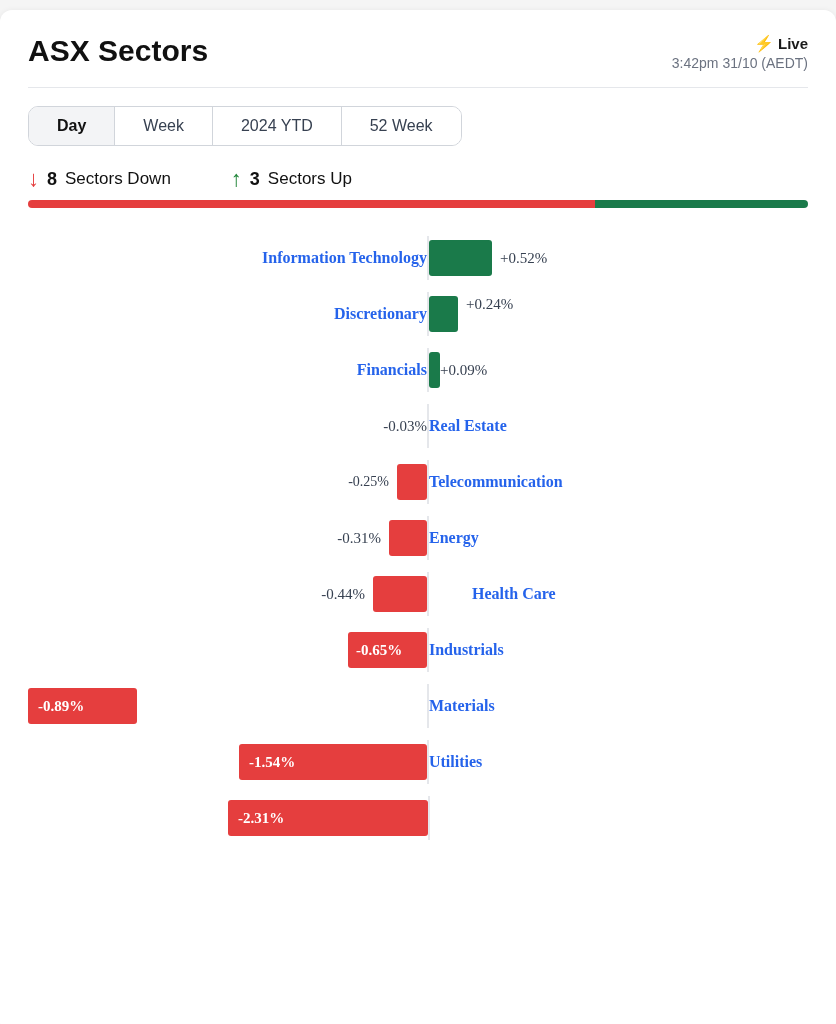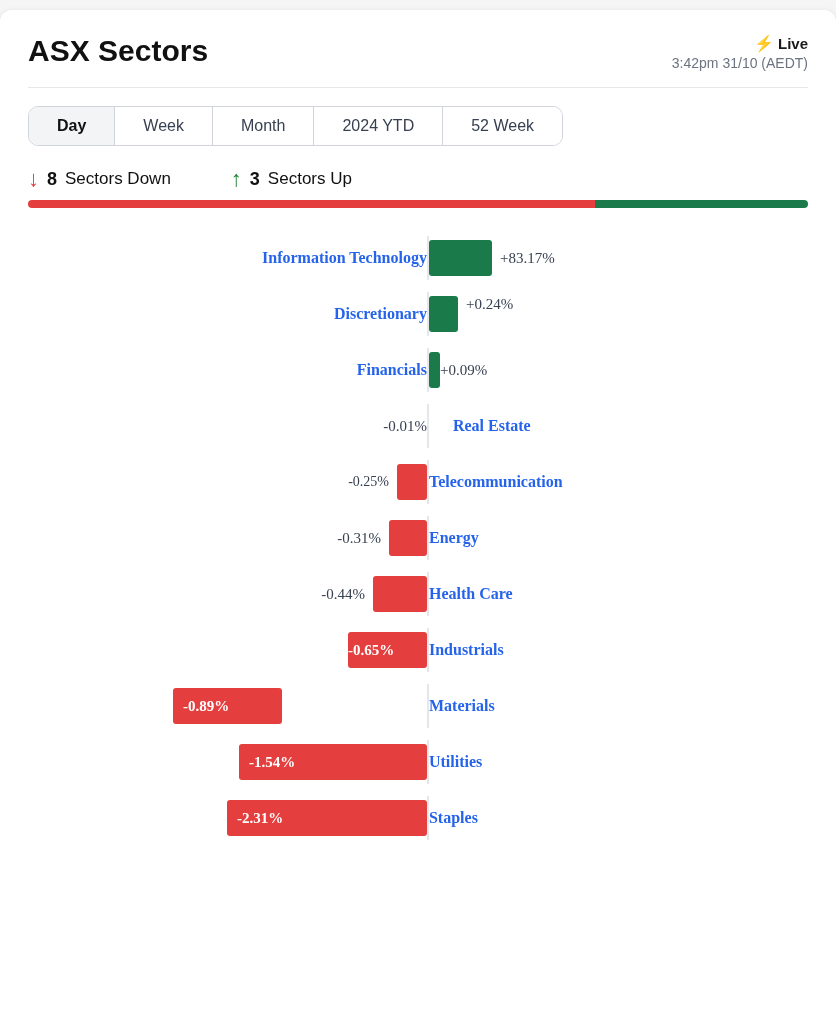--- a/index.html
+++ b/index.html
@@ -160,21 +160,20 @@
       </div>
       <div class="live-time">3:42pm 31/10 (AEDT)</div>
     </div>
   </div>
 
   <div class="divider"></div>
 
   <div class="tabs">
     <button class="tab active">Day</button>
     <button class="tab">Week</button>
-    <button class="tab">Month</button>
     <button class="tab">2024 YTD</button>
     <button class="tab">52 Week</button>
   </div>
 
   <div class="summary-row">
     <div class="sectors-down">
       <span class="arrow-down">↓</span>
       <span class="count-bold">8</span>
       <span>Sectors Down</span>
     </div>
@@ -192,21 +191,21 @@
 
   <div class="chart-area" id="chart-area">
 
   <div class="bar-container" style="display: flex; align-items: center; width: 100%; margin-bottom: 4px; height: 52px;">
         <div style="display: flex; align-items: center; justify-content: flex-end; width: 400px; gap: 8px;">
           <span style="font-size: 16px; font-weight: 600; color: rgb(37, 99, 235); white-space: nowrap; text-align: right;">Information Technology</span>
         </div>
         <div style="width: 2px; height: 44px; background: rgb(229, 231, 235); flex-shrink: 0;"></div>
         <div style="display: flex; align-items: center; justify-content: flex-start; width: 380px; gap: 8px;">
           <div style="background: rgb(26, 122, 74); height: 36px; border-radius: 3px; width: 63px; flex-shrink: 0;"></div>
-          <span style="font-size: 15px; color: rgb(55, 65, 81); white-space: nowrap; font-weight: 500;">+83.17%</span>
+          <span style="font-size: 15px; color: rgb(55, 65, 81); white-space: nowrap; font-weight: 500;">+0.52%</span>
         </div>
       </div>
       <div class="bar-container" style="display: flex; align-items: center; width: 100%; margin-bottom: 4px; height: 52px;">
         <div style="display: flex; align-items: center; justify-content: flex-end; width: 400px; gap: 8px;">
           <span style="font-size: 16px; font-weight: 600; color: rgb(37, 99, 235); white-space: nowrap; text-align: left;">Discretionary</span>
         </div>
         <div style="width: 2px; height: 44px; background: rgb(229, 231, 235); flex-shrink: 0;"></div>
         <div style="display: flex; justify-content: flex-start; width: 380px; gap: 8px;">
           <div style="background: rgb(26, 122, 74); height: 36px; border-radius: 3px; width: 29px; flex-shrink: 0;"></div>
           <span style="font-size: 15px; color: rgb(55, 65, 81); white-space: nowrap; font-weight: 500;">+0.24%</span>
@@ -217,24 +216,24 @@
           <span style="font-size: 16px; font-weight: 600; color: rgb(37, 99, 235); white-space: nowrap; text-align: right;">Financials</span>
         </div>
         <div style="width: 2px; height: 44px; background: rgb(229, 231, 235); flex-shrink: 0;"></div>
         <div style="display: flex; align-items: center; justify-content: flex-start; width: 380px; ">
           <div style="background: rgb(26, 122, 74); height: 36px; border-radius: 3px; width: 11px; flex-shrink: 0;"></div>
           <span style="font-size: 15px; color: rgb(55, 65, 81); white-space: nowrap; font-weight: 500;">+0.09%</span>
         </div>
       </div>
       <div class="bar-container" style="display: flex; align-items: center; width: 100%; margin-bottom: 4px; height: 52px;">
         <div style="display: flex; align-items: center; justify-content: flex-end; width: 400px; gap: 8px;">
-          <span style="font-size: 15px; color: rgb(55, 65, 81); white-space: nowrap; font-weight: 500;">-0.01%</span>
-        </div>
-        <div style="width: 2px; height: 44px; background: rgb(229, 231, 235); flex-shrink: 0;"></div>
-        <div style="display: flex; align-items: flex-end; justify-content: flex-start; width: 380px; gap: 8px; padding-left: 24px;">
+          <span style="font-size: 15px; color: rgb(55, 65, 81); white-space: nowrap; font-weight: 500;">-0.03%</span>
+        </div>
+        <div style="width: 2px; height: 44px; background: rgb(229, 231, 235); flex-shrink: 0;"></div>
+        <div style="display: flex; align-items: flex-end; justify-content: flex-start; width: 380px; gap: 8px;">
           <span style="font-size: 16px; font-weight: 600; color: rgb(37, 99, 235); white-space: nowrap;">Real Estate</span>
         </div>
       </div>
       <div class="bar-container" style="display: flex; align-items: center; width: 100%; margin-bottom: 4px; height: 52px;">
         <div style="display: flex; align-items: center; justify-content: flex-end; width: 400px; gap: 8px;">
           <span style="font-size: 14px; color: rgb(55, 65, 81); white-space: nowrap; font-weight: 500; text-align: right;">-0.25%</span>
           <div style="background: rgb(229, 62, 62); height: 36px; border-radius: 3px; width: 30px; flex-shrink: 0;"></div>
         </div>
         <div style="width: 2px; height: 44px; background: rgb(229, 231, 235); flex-shrink: 0;"></div>
         <div style="display: flex; align-items: center; justify-content: flex-start; width: 380px; gap: 8px;">
@@ -251,36 +250,36 @@
           <span style="font-size: 16px; font-weight: 600; color: rgb(37, 99, 235); white-space: nowrap;">Energy</span>
         </div>
       </div>
       <div class="bar-container" style="display: flex; align-items: center; width: 100%; margin-bottom: 4px; height: 52px;">
         <div style="display: flex; align-items: center; justify-content: flex-end; width: 400px; gap: 8px;">
           <span style="font-size: 15px; color: rgb(55, 65, 81); white-space: nowrap; font-weight: 500; text-align: right;">-0.44%</span>
           <div style="background: rgb(229, 62, 62); height: 36px; border-radius: 3px; width: 54px; flex-shrink: 0;"></div>
         </div>
         <div style="width: 2px; height: 44px; background: rgb(229, 231, 235); flex-shrink: 0;"></div>
         <div style="display: flex; align-items: center; justify-content: flex-start; width: 380px; gap: 8px;">
-          <span style="font-size: 16px; font-weight: 600; color: rgb(37, 99, 235); white-space: nowrap;">Health Care</span>
-        </div>
-      </div>
-      <div class="bar-container" style="display: flex; align-items: center; width: 100%; margin-bottom: 4px; height: 52px;">
-        <div style="display: flex; align-items: center; justify-content: flex-end; width: 400px; gap: 8px;">
-          <div style="background: rgb(229, 62, 62); height: 36px; border-radius: 3px; width: 79px; flex-shrink: 0; display: flex; align-items: center; justify-content: flex-start; padding-left: 0;">
+          <span style="font-size: 16px; font-weight: 600; color: rgb(37, 99, 235); white-space: nowrap; margin-left: 43px;">Health Care</span>
+        </div>
+      </div>
+      <div class="bar-container" style="display: flex; align-items: center; width: 100%; margin-bottom: 4px; height: 52px;">
+        <div style="display: flex; align-items: center; justify-content: flex-end; width: 400px; gap: 8px;">
+          <div style="background: rgb(229, 62, 62); height: 36px; border-radius: 3px; width: 79px; flex-shrink: 0; display: flex; align-items: center; justify-content: flex-start; padding-left: 8px;">
             <span style="font-size: 15px; color: rgb(255, 255, 255); white-space: nowrap; font-weight: 700;">-0.65%</span>
           </div>
         </div>
         <div style="width: 2px; height: 44px; background: rgb(229, 231, 235); flex-shrink: 0;"></div>
         <div style="display: flex; align-items: center; justify-content: flex-start; width: 380px; gap: 8px;">
           <span style="font-size: 16px; font-weight: 600; color: rgb(37, 99, 235); white-space: nowrap;">Industrials</span>
         </div>
       </div>
       <div class="bar-container" style="display: flex; align-items: center; width: 100%; margin-bottom: 4px; height: 52px;">
-        <div style="display: flex; align-items: center; justify-content: center; width: 400px; gap: 8px;">
+        <div style="display: flex; align-items: center; justify-content: flex-start; width: 400px; gap: 8px;">
           <div style="background: rgb(229, 62, 62); height: 36px; border-radius: 3px; width: 109px; flex-shrink: 0; display: flex; align-items: center; justify-content: flex-start; padding-left: 10px;">
             <span style="font-size: 15px; color: rgb(255, 255, 255); white-space: nowrap; font-weight: 700;">-0.89%</span>
           </div>
         </div>
         <div style="width: 2px; height: 44px; background: rgb(229, 231, 235); flex-shrink: 0;"></div>
         <div style="display: flex; align-items: center; justify-content: flex-start; width: 380px; gap: 8px;">
           <span style="font-size: 16px; font-weight: 600; color: rgb(37, 99, 235); white-space: nowrap;">Materials</span>
         </div>
       </div>
       <div class="bar-container" style="display: flex; align-items: center; width: 100%; margin-bottom: 4px; height: 52px;">
@@ -294,18 +293,15 @@
           <span style="font-size: 16px; font-weight: 600; color: rgb(37, 99, 235); white-space: nowrap;">Utilities</span>
         </div>
       </div>
       <div class="bar-container" style="display: flex; align-items: center; width: 100%; margin-bottom: 4px; height: 52px;">
         <div style="display: flex; align-items: center; justify-content: flex-end; width: 400px; gap: 8px;">
           <div style="background: rgb(229, 62, 62); height: 36px; border-radius: 3px; width: 200px; flex-shrink: 0; display: flex; align-items: center; justify-content: flex-start; padding-left: 10px;">
             <span style="font-size: 15px; color: rgb(255, 255, 255); white-space: nowrap; font-weight: 700;">-2.31%</span>
           </div>
         </div>
         <div style="width: 2px; height: 44px; background: rgb(229, 231, 235); flex-shrink: 0;"></div>
-        <div style="display: flex; align-items: center; justify-content: flex-start; width: 380px; gap: 8px;">
-          <span style="font-size: 16px; font-weight: 600; color: rgb(37, 99, 235); white-space: nowrap;">Staples</span>
-        </div>
       </div>
     </div>
 </div>
 
 </body></html>

